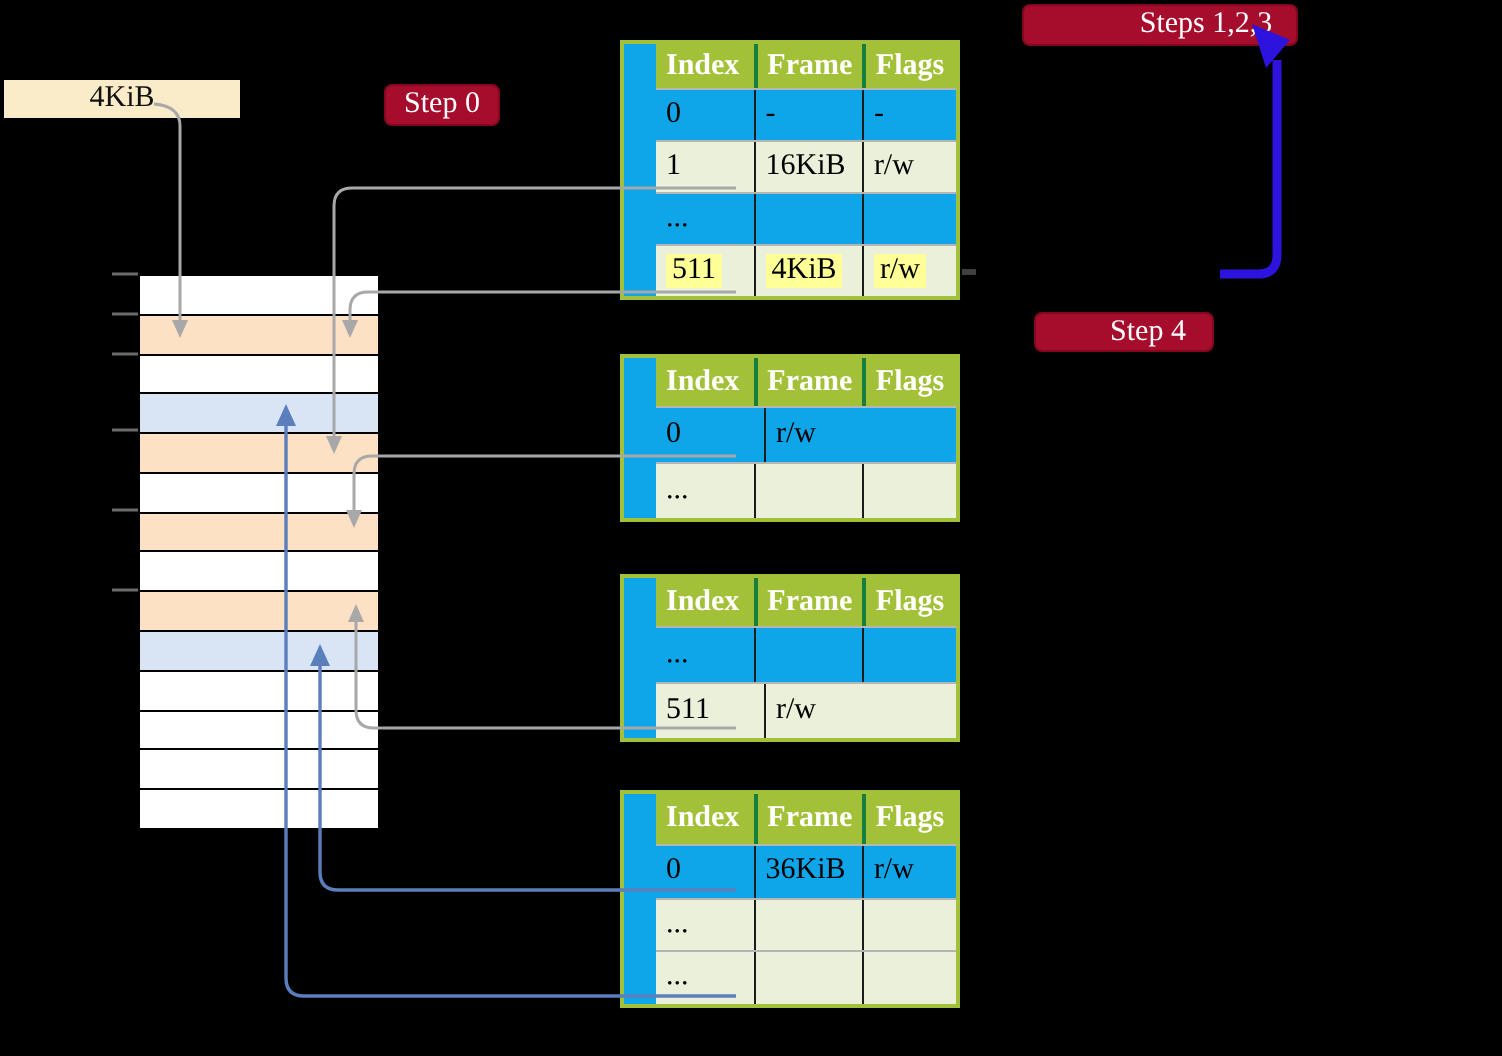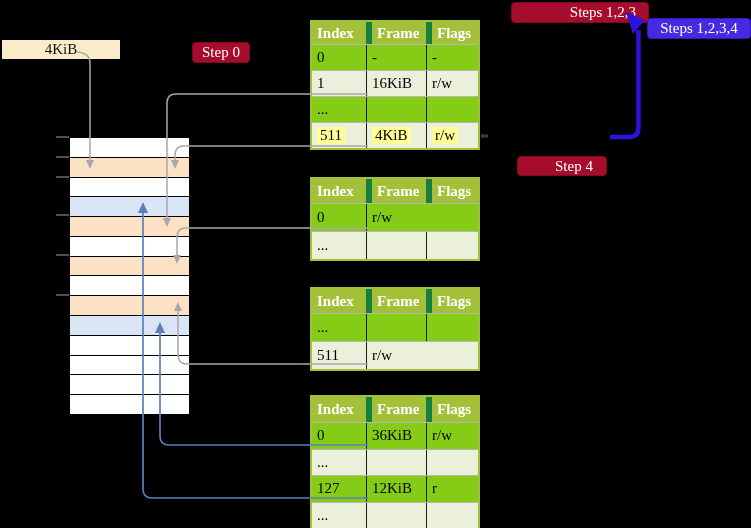--- a/index.html
+++ b/index.html
@@ -17,48 +17,47 @@
   .b-step4{left:517px;top:156px;width:64px;height:18px;line-height:18px;padding-left:24px;}
   
   .memcol{position:absolute;left:69px;top:137px;width:119px;height:276px;border:1px solid #000;
           outline:1px solid #000;display:flex;flex-direction:column;background:#fff;}
   .mrow{flex:1;border-bottom:1px solid #000;}
   .mrow:last-child{border-bottom:none;}
   .mrow[data-color="white"]{background:#ffffff;}
   .mrow[data-color="peach"]{background:#fce1c5;}
   .mrow[data-color="blue"]{background:#d9e5f4;}
   
-  .ptable{position:absolute;left:310px;width:170px;border:2px solid #a3c138;background:#84cc16;
-          font-size:15px;color:#000;box-sizing:border-box;}
+  .ptable{position:absolute;left:310px;width:170px;border:2px solid #a3c138;background:#0ea5e9;
+          font-size:15px;color:#000;box-sizing:border-box;padding-left:16px;}
   .thead{display:flex;align-items:center;background:#a3c138;color:#fff;font-weight:bold;}
   .trow{display:flex;align-items:center;border-top:1px solid #b5b5b5;box-sizing:border-box;}
   .trow.tint{background:#eaf0d9;}
   .cell{box-sizing:border-box;padding-left:5px;overflow:hidden;white-space:nowrap;height:100%;
         display:flex;align-items:center;}
   .c1{width:54px;}.c2{width:60px;}.c3{width:52px;}
   .trow .c2,.trow .c3{border-left:1px solid #1c1c1c;}
-  .thead .c2,.thead .c3{border-left:6px solid #15803d;}
+  .thead .c2,.thead .c3{border-left:2px solid #15803d;}
   .t1{top:20px;}  .t1 .thead{height:22px;} .t1 .trow{height:26px;}
   .t2{top:177px;} .t2 .thead{height:24px;} .t2 .trow{height:28px;}
   .t3{top:287px;} .t3 .thead{height:24px;} .t3 .trow{height:28px;}
   .t4{top:395px;} .t4 .thead{height:25px;} .t4 .trow{height:26.5px;}
   .hl{background:#feff96;padding:0 3px;}
   
   .overlay{position:absolute;left:0;top:0;width:751px;height:528px;pointer-events:none;}
 </style>
 </head>
 <body>
 
 <div id="stage">
 
   <div class="label-4kib">4KiB</div>
 
   <div class="badge red b-step0">Step 0</div>
   <div class="badge red b-steps123">Steps 1,2,3</div>
-  <div class="badge blue b-steps1234">Steps 1,2,3,4</div>
   <div class="badge red b-step4">Step 4</div>
 
   <div class="memcol">
     <div class="mrow" data-color="white"></div>
     <div class="mrow" data-color="peach"></div>
     <div class="mrow" data-color="white"></div>
     <div class="mrow" data-color="blue"></div>
     <div class="mrow" data-color="peach"></div>
     <div class="mrow" data-color="white"></div>
     <div class="mrow" data-color="peach"></div>
@@ -148,25 +147,20 @@
     <div class="trow">
       <div class="cell c1">0</div>
       <div class="cell c2">36KiB</div>
       <div class="cell c3">r/w</div>
     </div>
     <div class="trow tint">
       <div class="cell c1">...</div>
       <div class="cell c2"></div>
       <div class="cell c3"></div>
     </div>
-    <div class="trow">
-      <div class="cell c1">127</div>
-      <div class="cell c2">12KiB</div>
-      <div class="cell c3">r</div>
-    </div>
     <div class="trow tint">
       <div class="cell c1">...</div>
       <div class="cell c2"></div>
       <div class="cell c3"></div>
     </div>
   </div>
 
   <svg class="overlay" viewBox="0 0 751 528">
 
     <g stroke="#6b6b6b" stroke-width="1.5">

